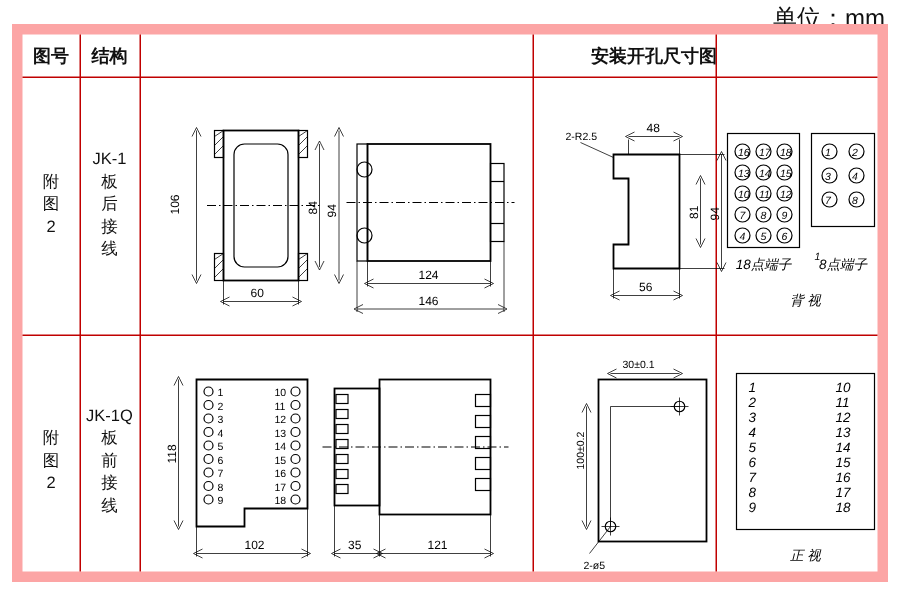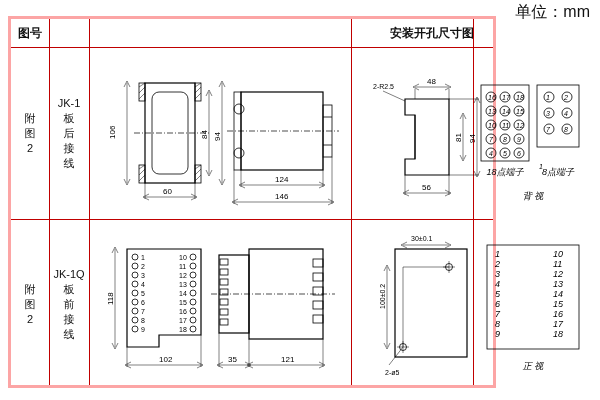--- a/index.html
+++ b/index.html
@@ -11,22 +11,22 @@
     position:relative;
     overflow:hidden;
   }
   .unit{
     position:absolute;top:2px;right:10px;
     font-size:16px;
   }
   .table{
     position:absolute;
     left:8px;top:16px;
-    width:488px;height:372px;
-    border:3px solid #fca5a5;
+    width:584px;height:372px;
+    border:7px solid #fca5a5;
     box-sizing:border-box;
   }
   .vline{position:absolute;top:0;bottom:0;width:0;border-left:1px solid #c00000;}
   .hline{position:absolute;left:0;right:0;height:0;border-top:1px solid #c00000;}
 
   
   .c1{left:38px;}   
   .c2{left:78px;}   
   .c3{left:340px;}  
   .c4{left:462px;}  
@@ -73,20 +73,21 @@
 <div class="table">
 
   <div class="vline c1"></div>
   <div class="vline c2"></div>
   <div class="vline c3"></div>
   <div class="vline c4"></div>
   <div class="hline" style="top:28px;"></div>
   <div class="hline" style="top:200px;"></div>
 
   <div class="hdr h1">图号</div>
+  <div class="hdr h2">结构</div>
   <div class="hdr h4">安装开孔尺寸图</div>
 
   <div class="row1">
 
     <div class="cell cellA">
       <div class="vtext">
         <span>附</span>
           <span>图</span>
           <span>2</span>
       </div>

